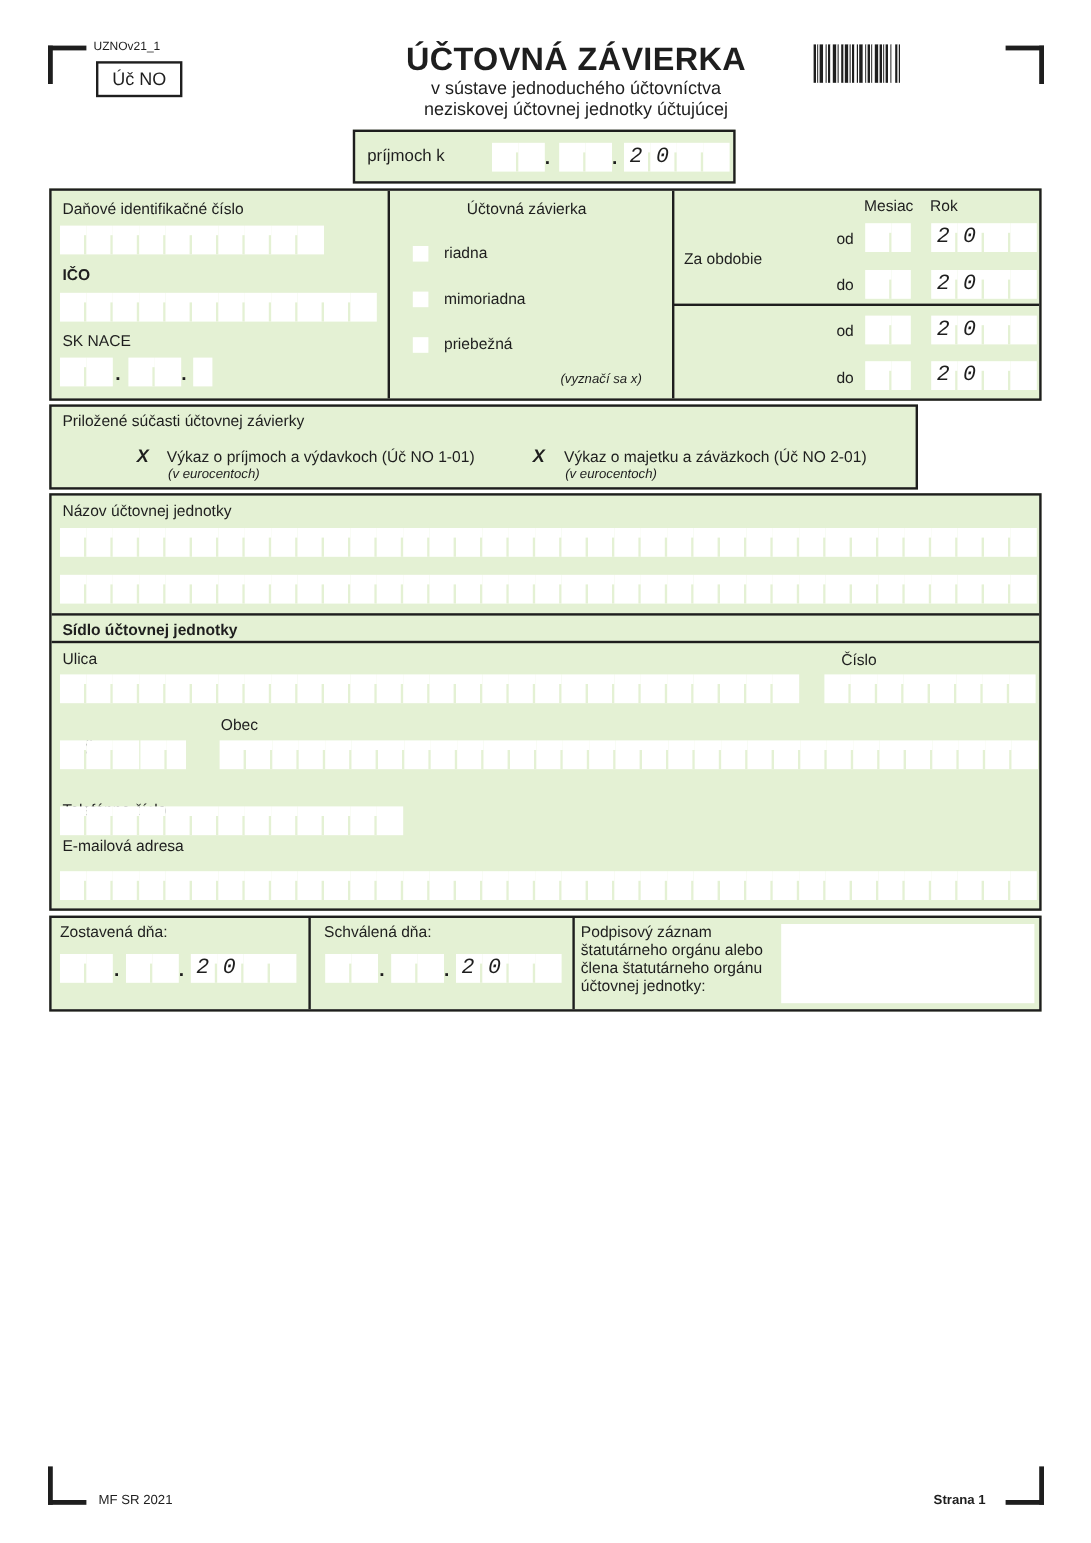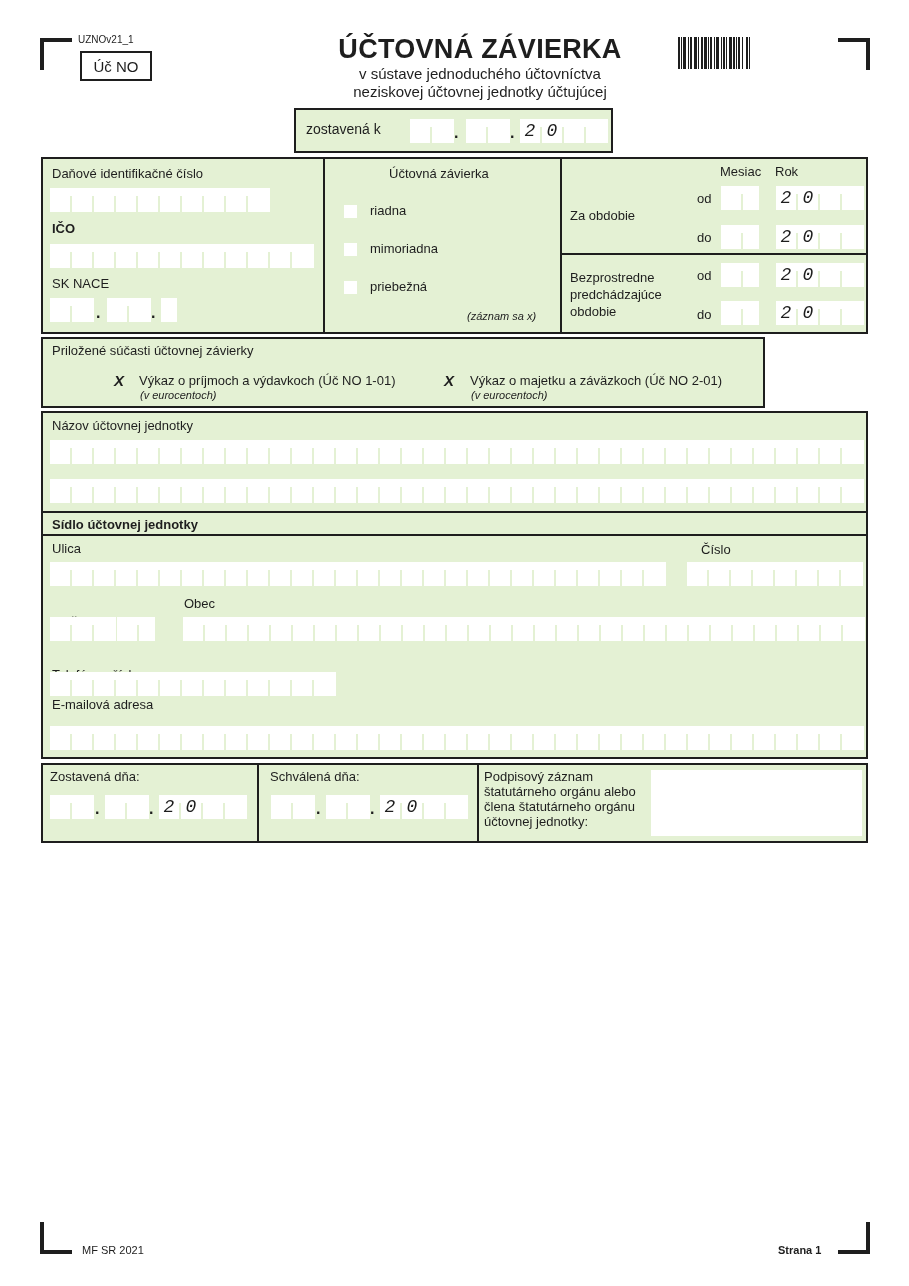--- a/index.html
+++ b/index.html
@@ -92,21 +92,21 @@
     <span style="width: 2px; background: rgb(255, 255, 255);"></span>
     <span style="width: 1px; background: rgb(30, 30, 30);"></span>
     <span style="width: 3px; background: rgb(255, 255, 255);"></span>
     <span style="width: 2px; background: rgb(30, 30, 30);"></span>
     <span style="width: 1px; background: rgb(255, 255, 255);"></span>
     <span style="width: 1px; background: rgb(30, 30, 30);"></span>
     <span style="width: 2px; background: rgb(255, 255, 255);"></span>
   </div>
 
 <div class="panel" style="left:294px;top:108px;width:319px;height:45px;">
-  <div class="lbl" style="left:10px;top:11px;font-size:14px;">zostavená k</div>
+  <div class="lbl" style="left:10px;top:11px;font-size:14px;">príjmoch k</div>
   <div class="comb" style="left:114px;top:9px;">
     <div class="cell"></div>
       <div class="cell last"></div>
   </div>
   <div class="dot" style="left:158px;top:14px;">.</div>
   <div class="comb" style="left:170px;top:9px;">
     <div class="cell"></div>
       <div class="cell last"></div>
   </div>
   <div class="dot" style="left:214px;top:14px;">.</div>
@@ -168,21 +168,21 @@
 
   <div class="vline" style="left:280px;top:0;height:173px;"></div>
 
   <div class="lbl" style="left:346px;top:7px;">Účtovná závierka</div>
   <div class="chk" style="left:301px;top:46px;"></div>
   <div class="lbl" style="left:327px;top:44px;">riadna</div>
   <div class="chk" style="left:301px;top:84px;"></div>
   <div class="lbl" style="left:327px;top:82px;">mimoriadna</div>
   <div class="chk" style="left:301px;top:122px;"></div>
   <div class="lbl" style="left:327px;top:120px;">priebežná</div>
-  <div class="lbl it" style="left:424px;top:151px;">(záznam sa x)</div>
+  <div class="lbl it" style="left:424px;top:151px;">(vyznačí sa x)</div>
 
   <div class="vline" style="left:517px;top:0;height:173px;"></div>
   <div class="hline" style="left:517px;top:94px;width:306px;"></div>
 
   <div class="lbl" style="left:677px;top:5px;">Mesiac</div>
   <div class="lbl" style="left:732px;top:5px;">Rok</div>
   <div class="lbl" style="left:527px;top:49px;">Za obdobie</div>
 
   <div class="lbl" style="left:654px;top:32px;">od</div>
   <div class="comb" style="left:678px;top:27px;">
@@ -208,25 +208,20 @@
     <div class="cell">
         <span class="d">2</span>
       </div>
       <div class="cell">
         <span class="d">0</span>
       </div>
       <div class="cell"></div>
       <div class="cell last"></div>
   </div>
 
-  <div class="lbl" style="left:527px;top:110px;line-height:17px;">
-    <span>Bezprostredne</span><br>
-    <span>predchádzajúce</span><br>
-    <span>obdobie</span>
-  </div>
   <div class="lbl" style="left:654px;top:109px;">od</div>
   <div class="comb" style="left:678px;top:104px;">
       <div class="cell"></div>
       <div class="cell last" style="width:16px"></div>
     </div>
   <div class="comb" style="left:733px;top:104px;">
     <div class="cell">
         <span class="d">2</span>
       </div>
       <div class="cell">

